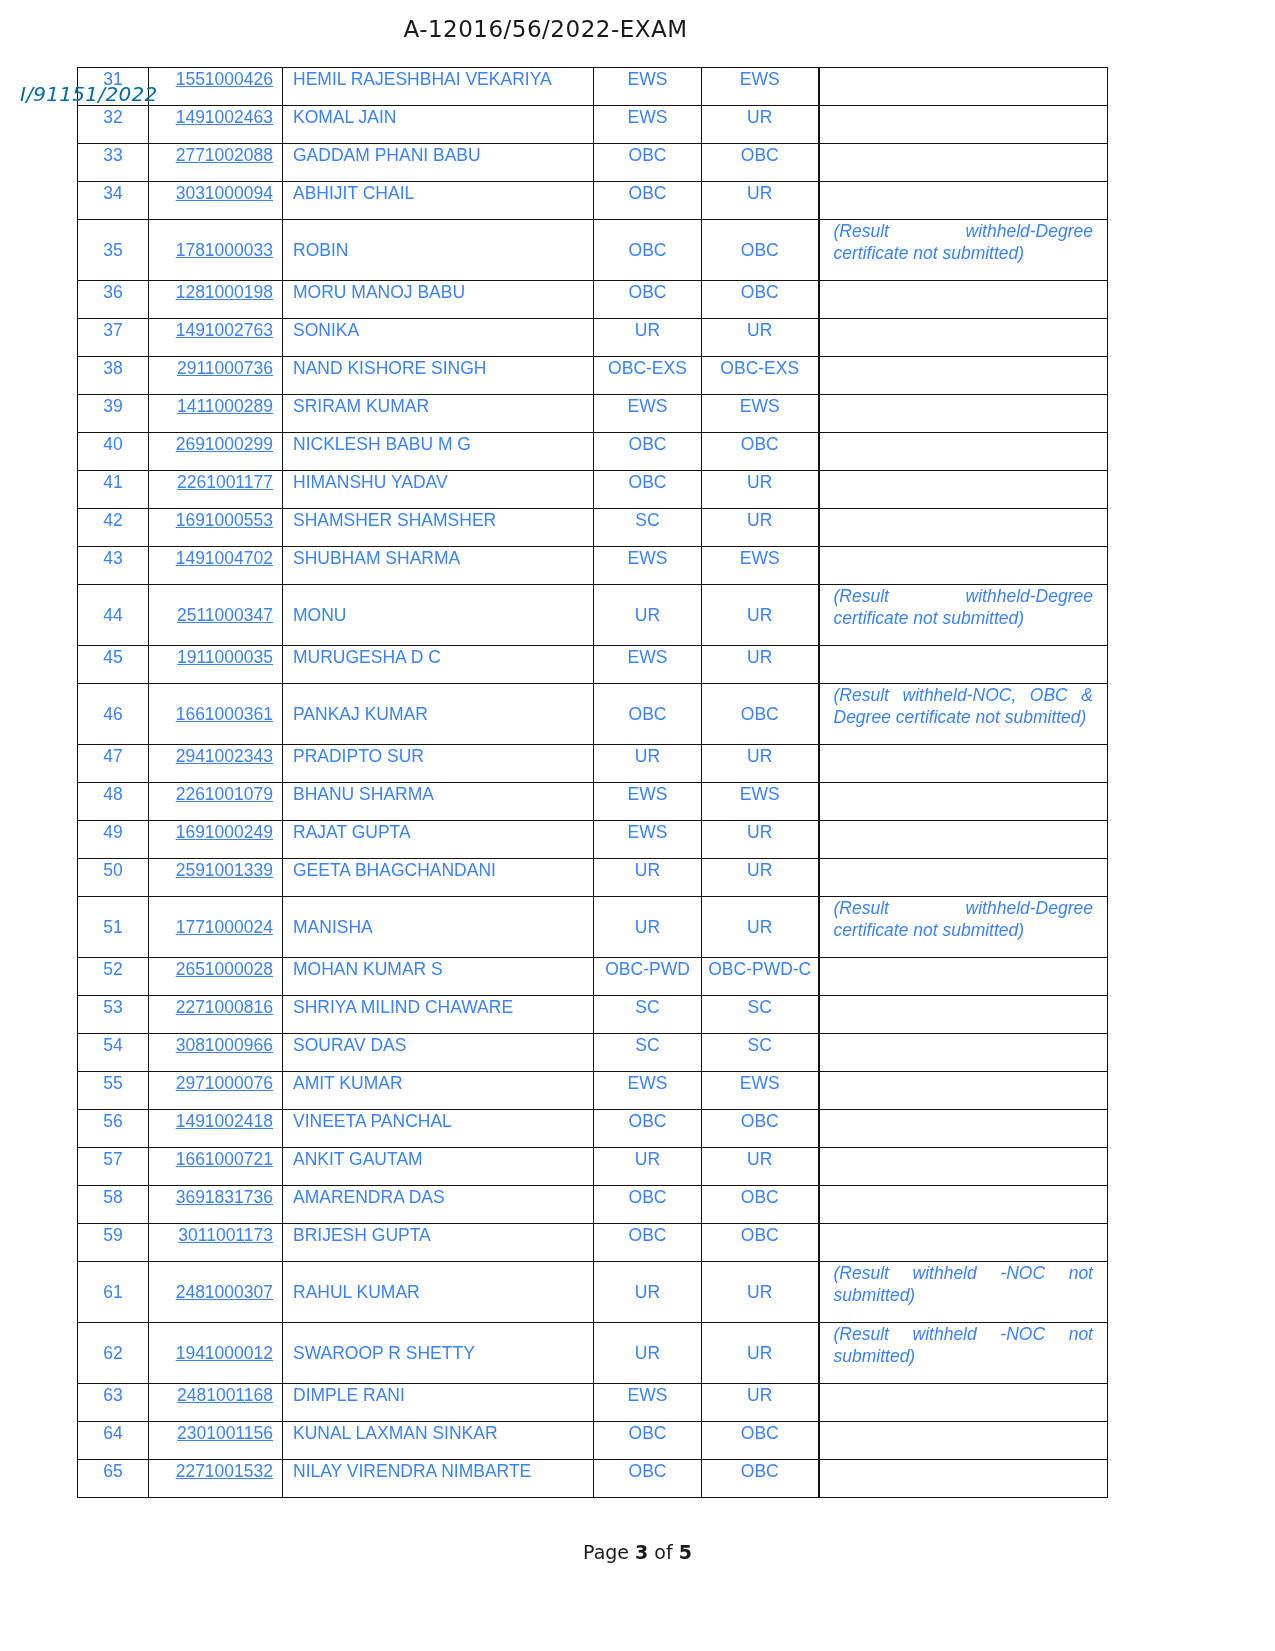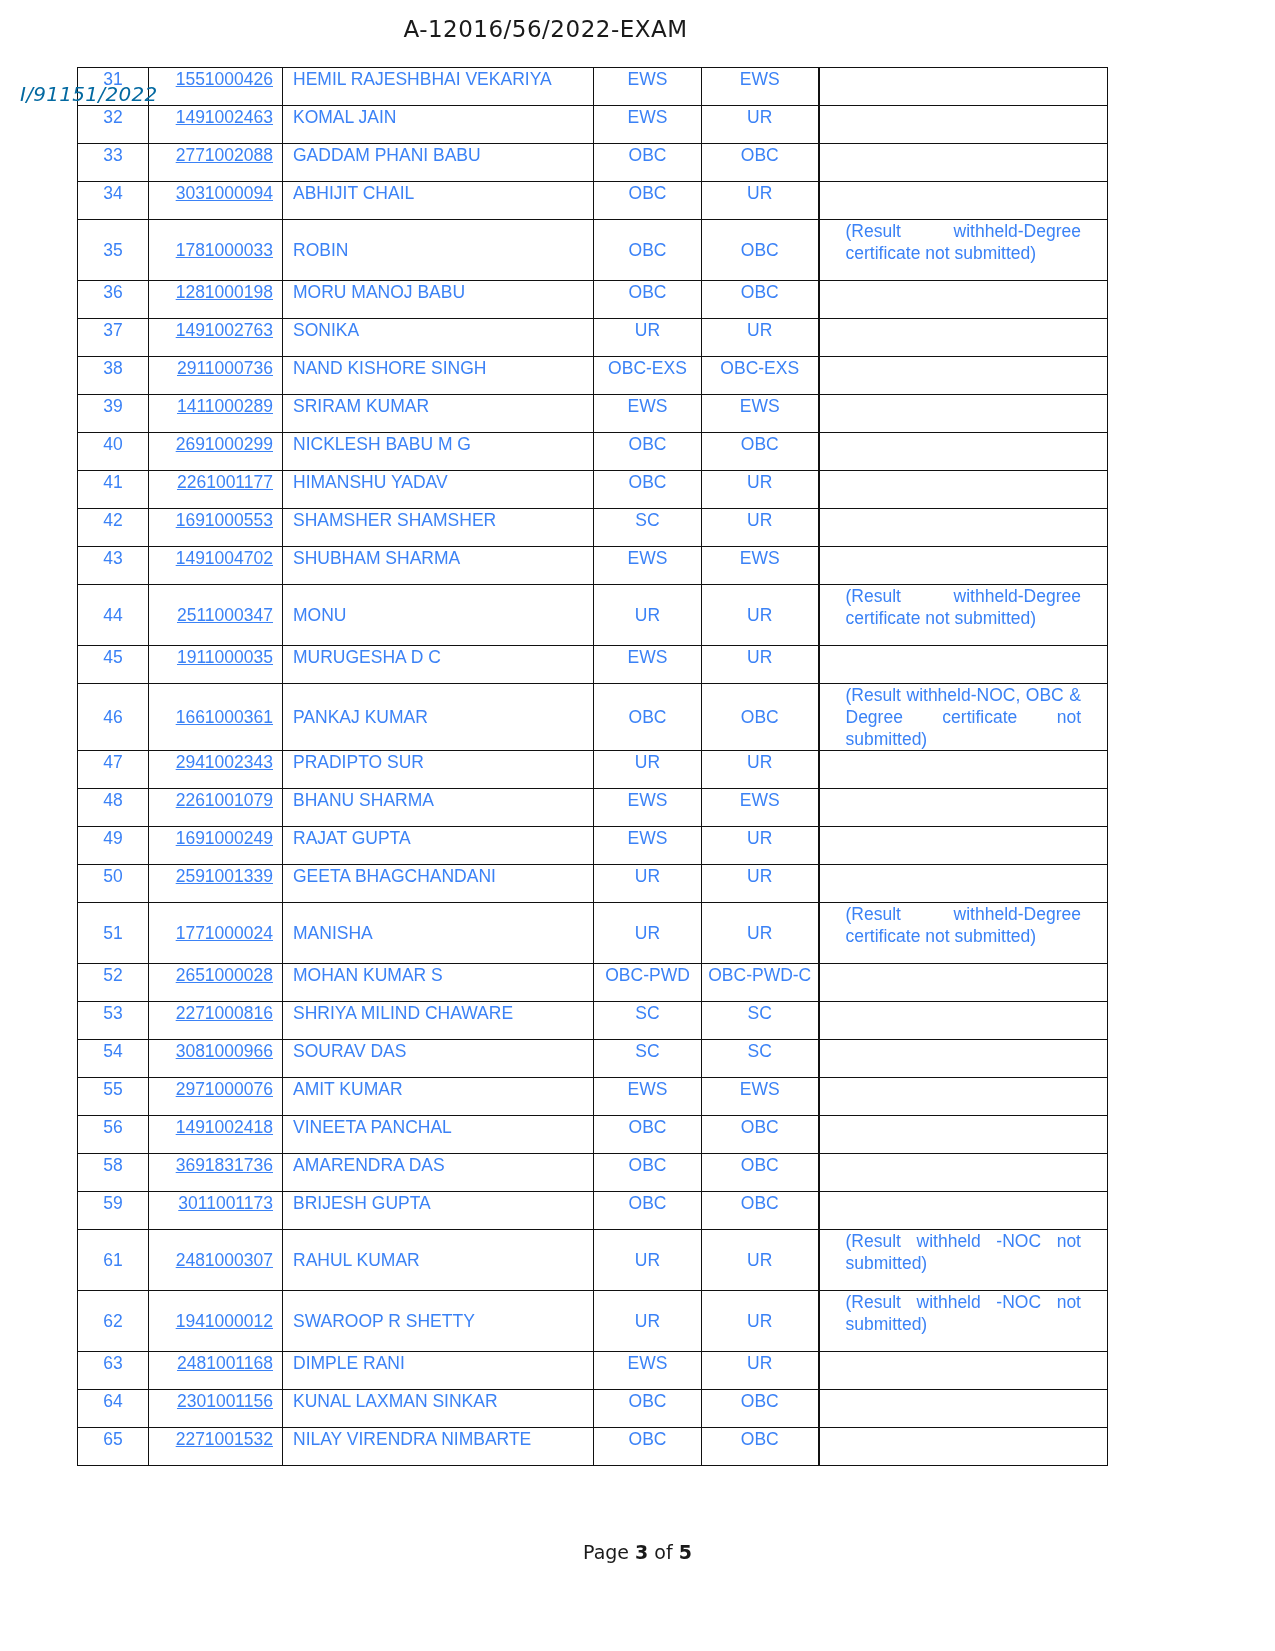--- a/index.html
+++ b/index.html
@@ -23,21 +23,21 @@
       border: 1.5px solid #111; padding: 0; vertical-align: top; line-height: 22px;
     }
     table.results td.col-sep-thick { border-right: 2.5px solid #111; }
     tr.row-normal td { height: 37px; }
     tr.row-tall td { height: 60px; }
     tr.row-tall td.mid { vertical-align: middle; }
     td.sno { text-align: center; padding-top: 0; }
     td.roll { text-align: right; padding-right: 9px !important; text-decoration: underline; }
     td.name { padding-left: 10px !important; }
     td.cat { text-align: center; }
-    td.remarks { padding: 0 26px !important; text-align: justify; text-align-last: left; }
+    td.remarks { padding: 0 14px !important; text-align: justify; text-align-last: left; font-style: italic; }
     tr.row-normal td span.txt { display: block; padding-top: 0; }
     .footer {
       position: absolute; top: 1541px; left: 0; width: 1275px; text-align: center;
       font-family: "DejaVu Sans", sans-serif; font-size: 19px; color: #1a1a1a;
     }
     .footer b { font-weight: bold; }
   </style>
 </head>
 <body>
 
@@ -521,20 +521,40 @@
         </td>
         <td class="cat col-sep-thick">
           <span class="txt">OBC</span>
         </td>
         <td class="remarks">
           <span class="txt"></span>
         </td>
       </tr>
       <tr class="row-normal">
         <td class="sno">
+          <span class="txt">57</span>
+        </td>
+        <td class="roll">
+          <span class="txt">1661000721</span>
+        </td>
+        <td class="name">
+          <span class="txt">ANKIT GAUTAM</span>
+        </td>
+        <td class="cat">
+          <span class="txt">UR</span>
+        </td>
+        <td class="cat col-sep-thick">
+          <span class="txt">UR</span>
+        </td>
+        <td class="remarks">
+          <span class="txt"></span>
+        </td>
+      </tr>
+      <tr class="row-normal">
+        <td class="sno">
           <span class="txt">58</span>
         </td>
         <td class="roll">
           <span class="txt">3691831736</span>
         </td>
         <td class="name">
           <span class="txt">AMARENDRA DAS</span>
         </td>
         <td class="cat">
           <span class="txt">OBC</span>

